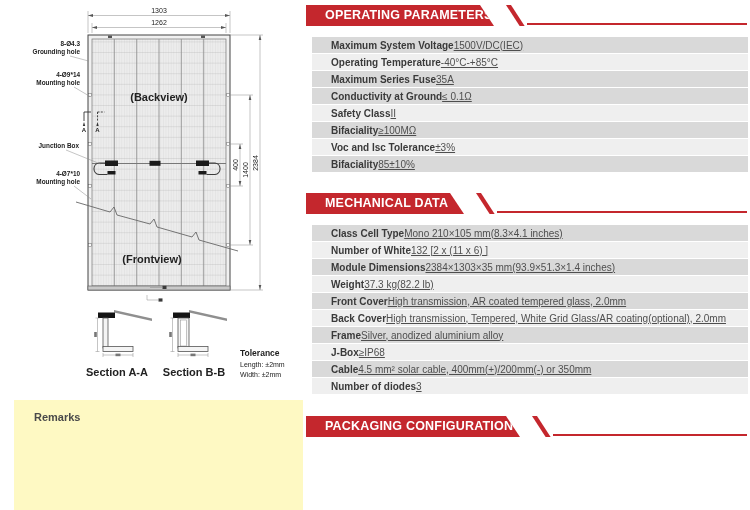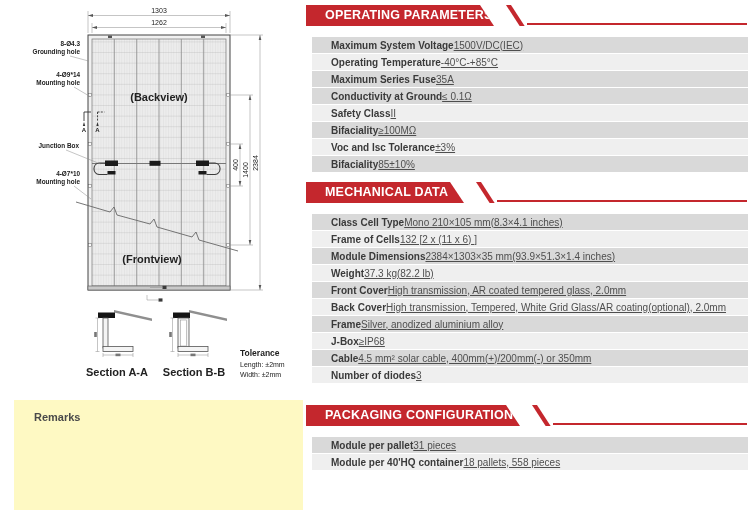--- a/index.html
+++ b/index.html
@@ -24,21 +24,21 @@
   .trow.light{background:#efefef;}
   .tlabel{font-weight:bold;color:#3a3a3a;white-space:nowrap;}
   .tvalue{color:#4e4e4e;white-space:nowrap;text-decoration:underline;}
 
   .sec-operating{margin-top:5px;}
   .sec-operating .banner{width:188px;}
   .sec-operating .sliver{left:201px;}
   .sec-operating .underline{left:222px;}
   .sec-operating .rows{margin-top:11px;}
 
-  .sec-mechanical{margin-top:9px;}
+  .sec-mechanical{margin-top:20px;}
   .sec-mechanical .banner{width:158px;}
   .sec-mechanical .sliver{left:171px;}
   .sec-mechanical .underline{left:192px;}
   .sec-mechanical .rows{margin-top:11px;}
 
   .sec-packaging{margin-top:21px;}
   .sec-packaging .banner{width:214px;}
   .sec-packaging .sliver{left:227px;}
   .sec-packaging .underline{left:248px;}
   .sec-packaging .rows{margin-top:11px;}
@@ -253,21 +253,21 @@
         <div class="banner">MECHANICAL DATA</div>
         <div class="sliver"></div>
         <div class="underline"></div>
       </div>
       <div class="rows">
           <div class="trow dark">
             <span class="tlabel">Class Cell Type</span>
             <span class="tvalue">Mono 210×105 mm(8.3×4.1 inches)</span>
           </div>
           <div class="trow light">
-            <span class="tlabel">Frame of Cells</span>
+            <span class="tlabel">Number of White</span>
             <span class="tvalue">132 [2 x (11 x 6) ]</span>
           </div>
           <div class="trow dark">
             <span class="tlabel">Module Dimensions</span>
             <span class="tvalue">2384×1303×35 mm(93.9×51.3×1.4 inches)</span>
           </div>
           <div class="trow light">
             <span class="tlabel">Weight</span>
             <span class="tvalue">37.3 kg(82.2 lb)</span>
           </div>
@@ -297,26 +297,16 @@
           </div>
         </div>
     </div>
 
     <div class="sec sec-packaging">
       <div class="sec-header">
         <div class="banner">PACKAGING CONFIGURATION</div>
         <div class="sliver"></div>
         <div class="underline"></div>
       </div>
-      <div class="rows">
-          <div class="trow dark">
-            <span class="tlabel">Module per pallet</span>
-            <span class="tvalue">31 pieces</span>
-          </div>
-          <div class="trow light">
-            <span class="tlabel">Module per 40'HQ container</span>
-            <span class="tvalue">18 pallets, 558 pieces</span>
-          </div>
-        </div>
     </div>
 
   </div>
 </div>
 
 </body></html>

